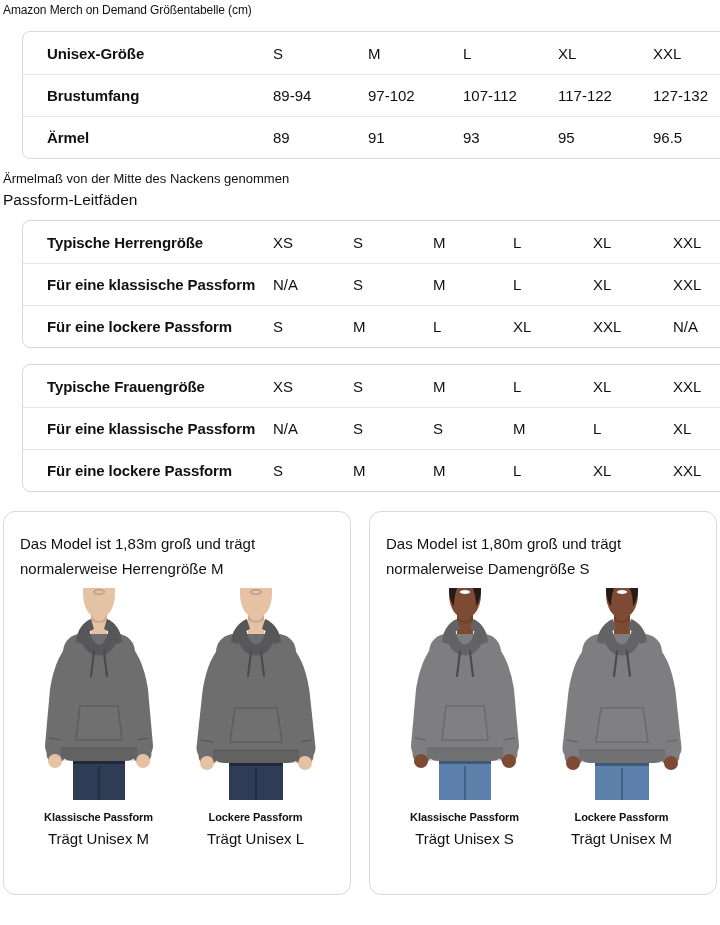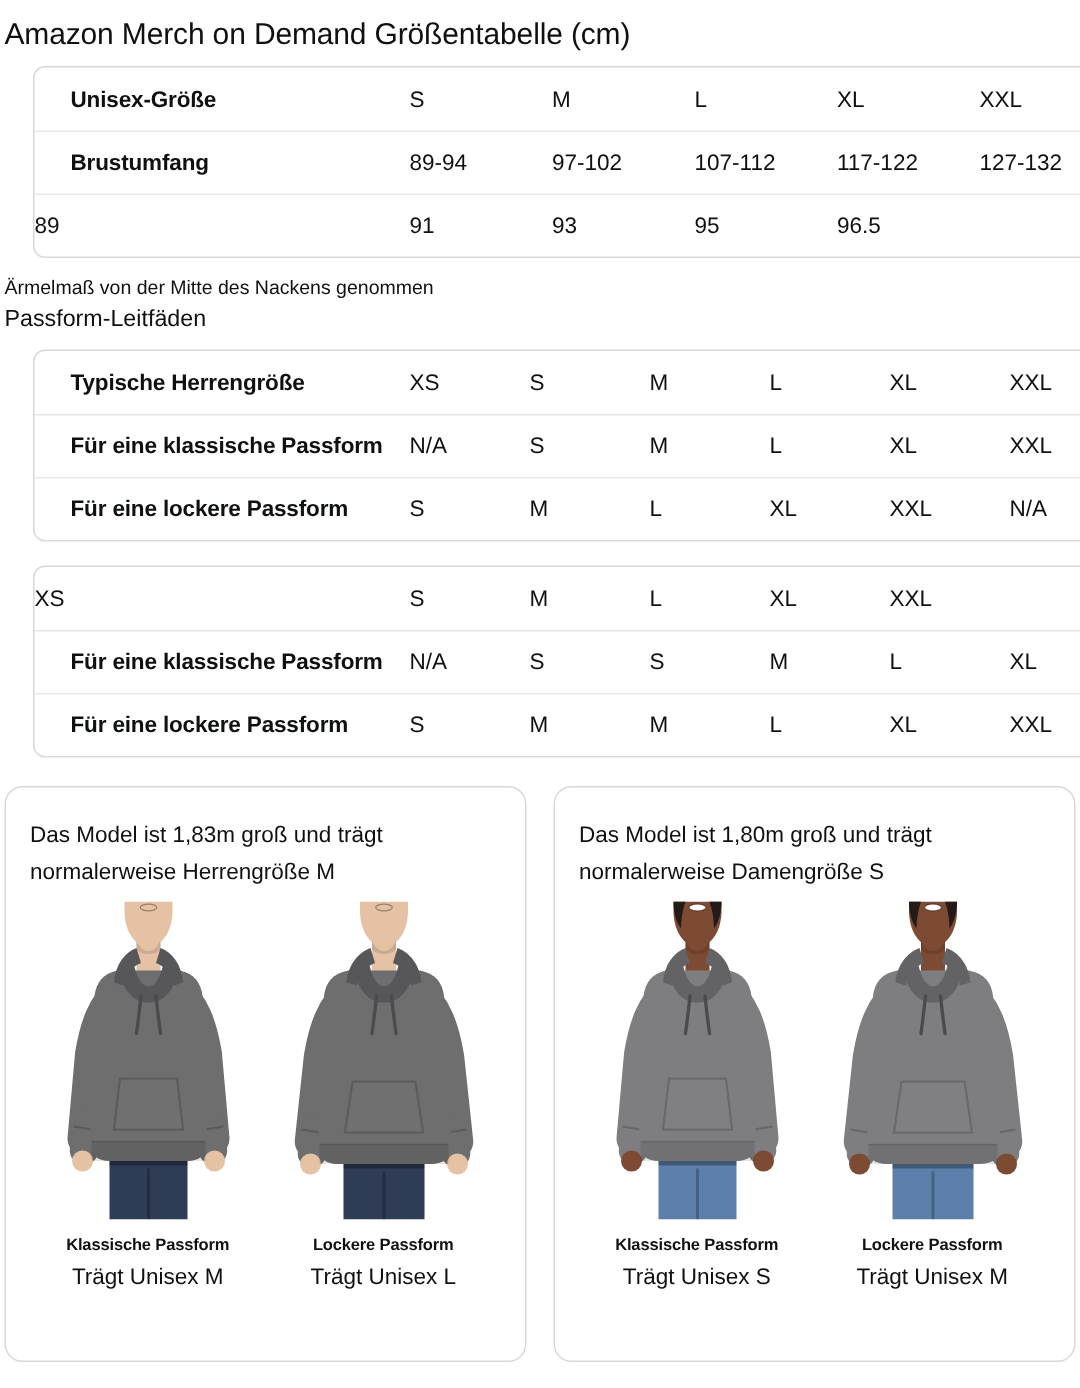--- a/index.html
+++ b/index.html
@@ -4,22 +4,22 @@
 <style>
   * { margin:0; padding:0; box-sizing:border-box; }
   html,body { background:#fff; }
   body {
     width:720px; height:925px; overflow:hidden;
     font-family:"Liberation Sans","DejaVu Sans",sans-serif;
     color:var(--c-text,#0f1111);
     padding:0 0 0 3px;
   }
   .page-title {
-    font-size:20px; font-weight:400; letter-spacing:-0.1px;
-    padding-top:14px; line-height:18px;
+    font-size:12px; font-weight:400; letter-spacing:-0.1px;
+    padding-top:1px; line-height:18px;
   }
   
   .table {
     border:1px solid var(--c-border,#d5d9d9);
     border-radius:8px; background:#fff; width:712px; margin-left:19px;
     overflow:hidden;
   }
   .table-1 { margin-top:12px; }
   .table-2 { margin-top:11px; }
   .table-3 { margin-top:16px; }
@@ -140,20 +140,21 @@
     </div>
     <div class="trow">
       <div class="tcell tlabel">Brustumfang</div>
       <div class="tcell">89-94</div>
       <div class="tcell">97-102</div>
       <div class="tcell">107-112</div>
       <div class="tcell">117-122</div>
       <div class="tcell">127-132</div>
     </div>
     <div class="trow">
+      <div class="tcell tlabel">Ärmel</div>
       <div class="tcell">89</div>
       <div class="tcell">91</div>
       <div class="tcell">93</div>
       <div class="tcell">95</div>
       <div class="tcell">96.5</div>
     </div>
   </div>
 
 <div class="note">Ärmelmaß von der Mitte des Nackens genommen</div>
 
@@ -184,20 +185,21 @@
       <div class="tcell">M</div>
       <div class="tcell">L</div>
       <div class="tcell">XL</div>
       <div class="tcell">XXL</div>
       <div class="tcell">N/A</div>
     </div>
   </div>
 
 <div class="table table-3">
     <div class="trow">
+      <div class="tcell tlabel">Typische Frauengröße</div>
       <div class="tcell">XS</div>
       <div class="tcell">S</div>
       <div class="tcell">M</div>
       <div class="tcell">L</div>
       <div class="tcell">XL</div>
       <div class="tcell">XXL</div>
     </div>
     <div class="trow">
       <div class="tcell tlabel">Für eine klassische Passform</div>
       <div class="tcell">N/A</div>

